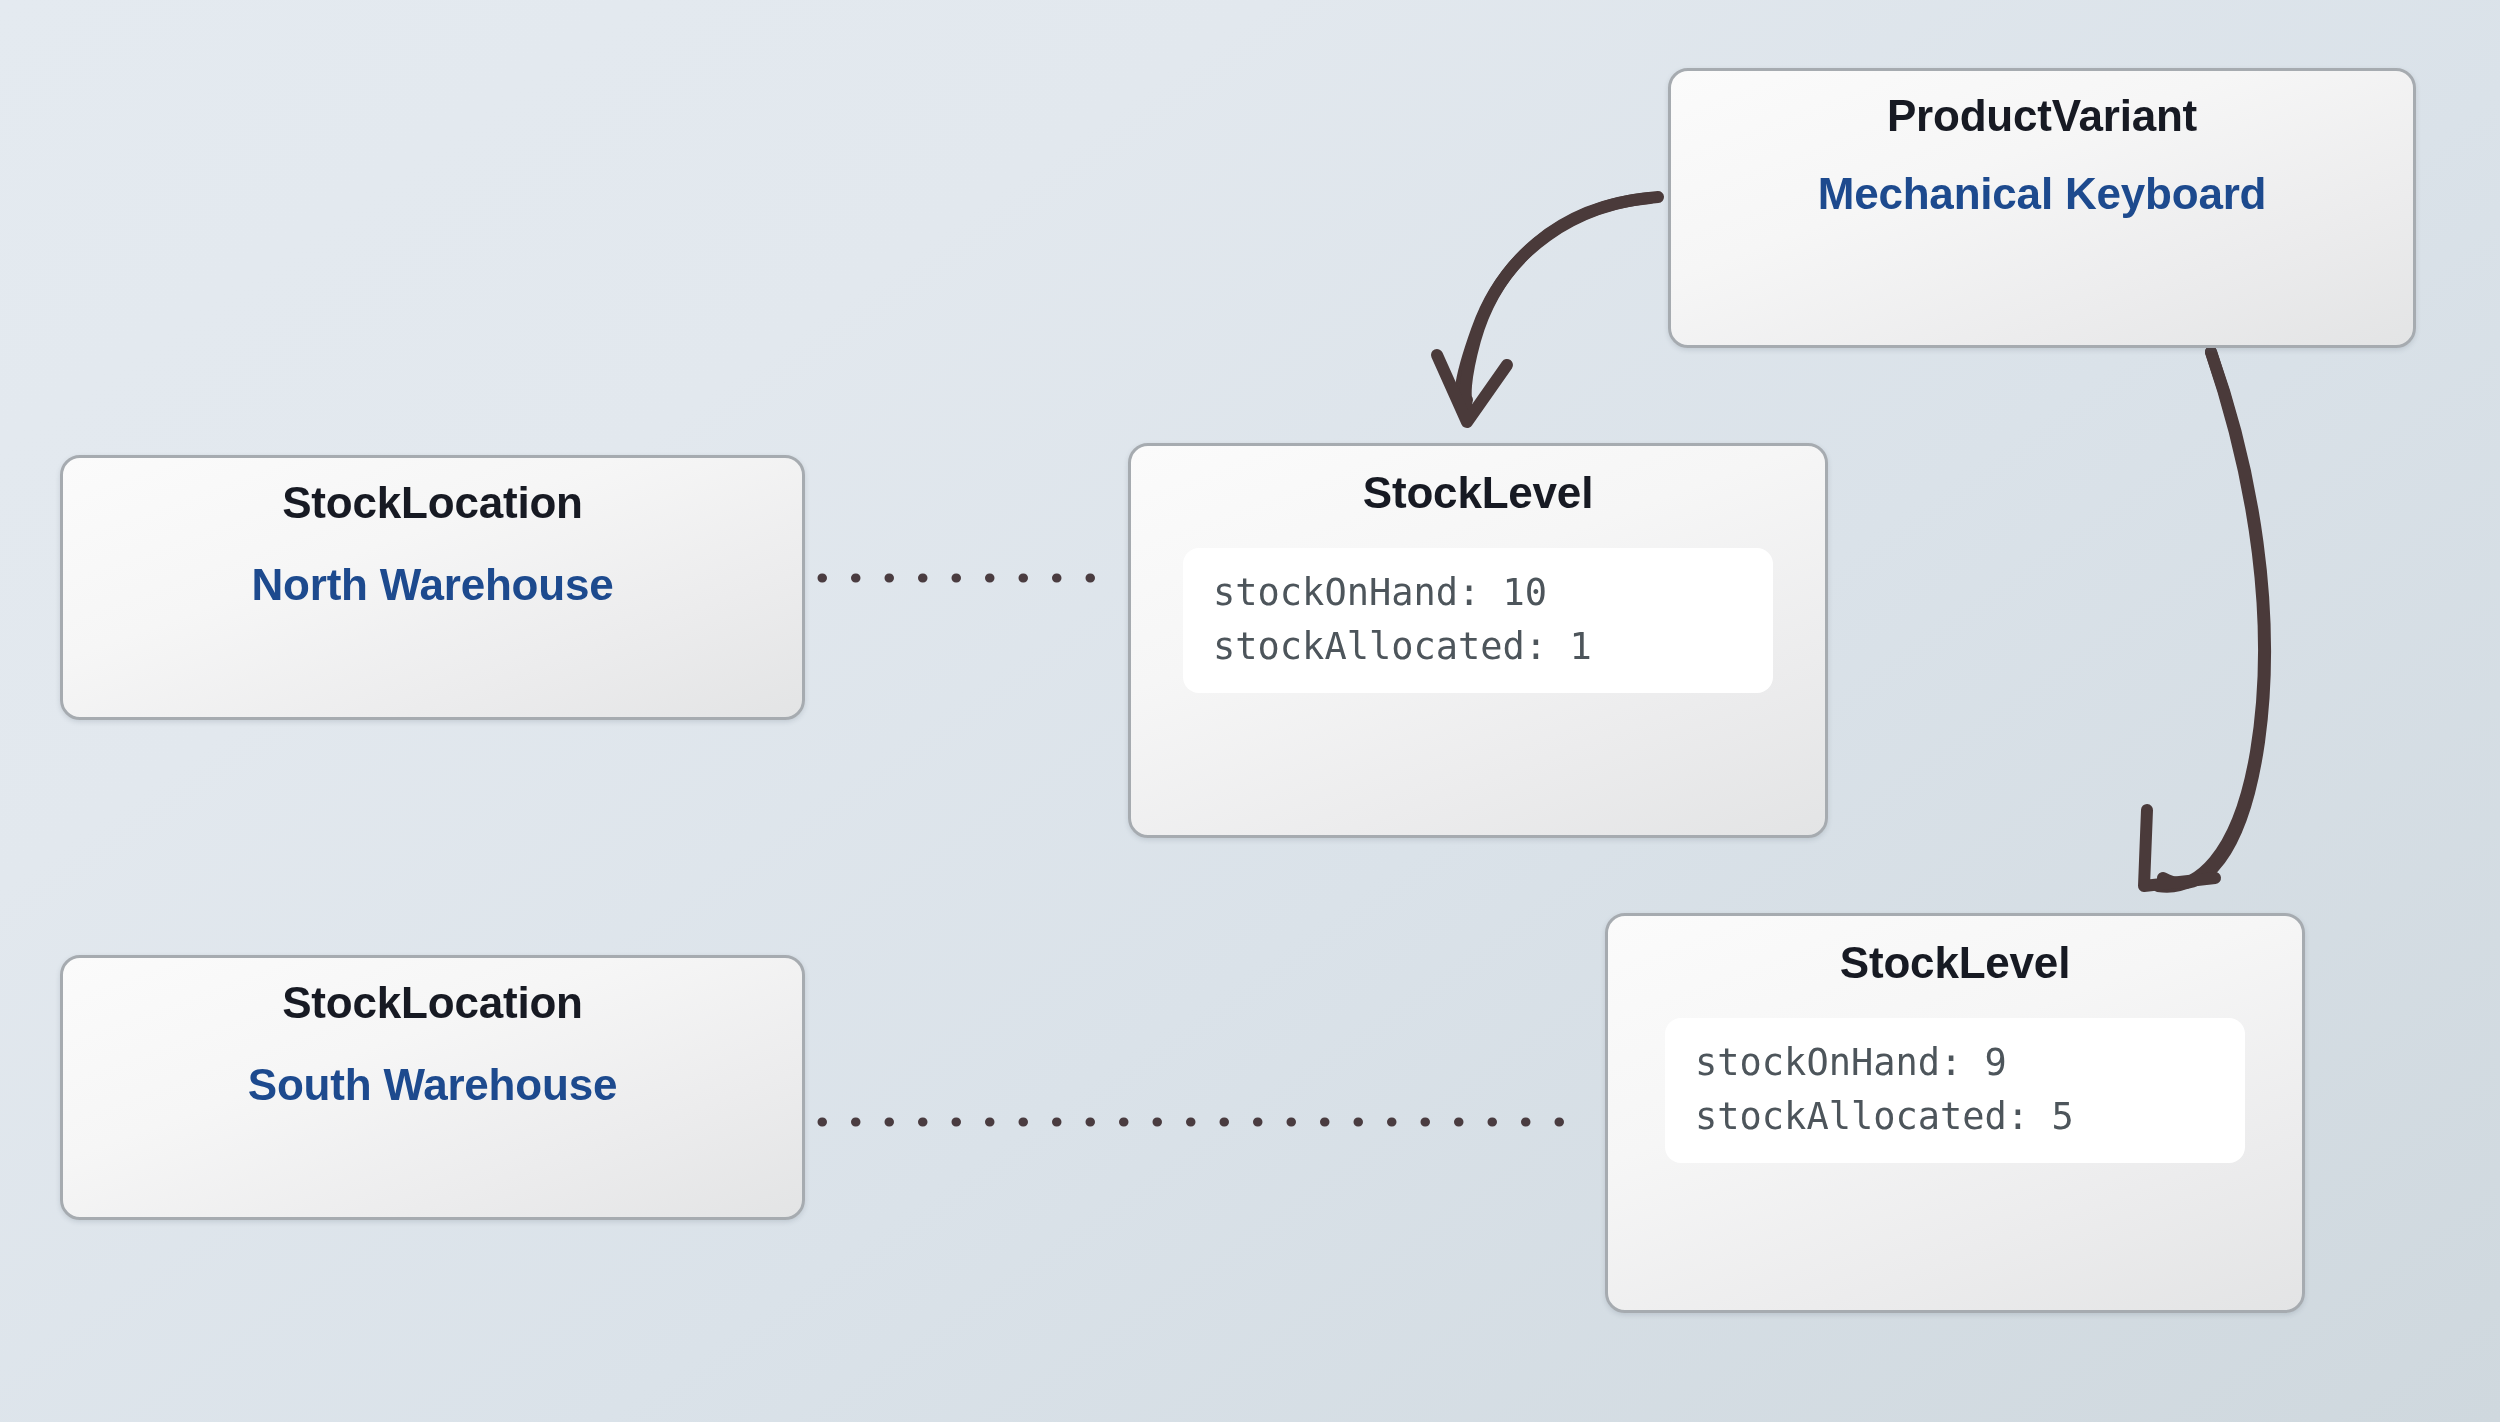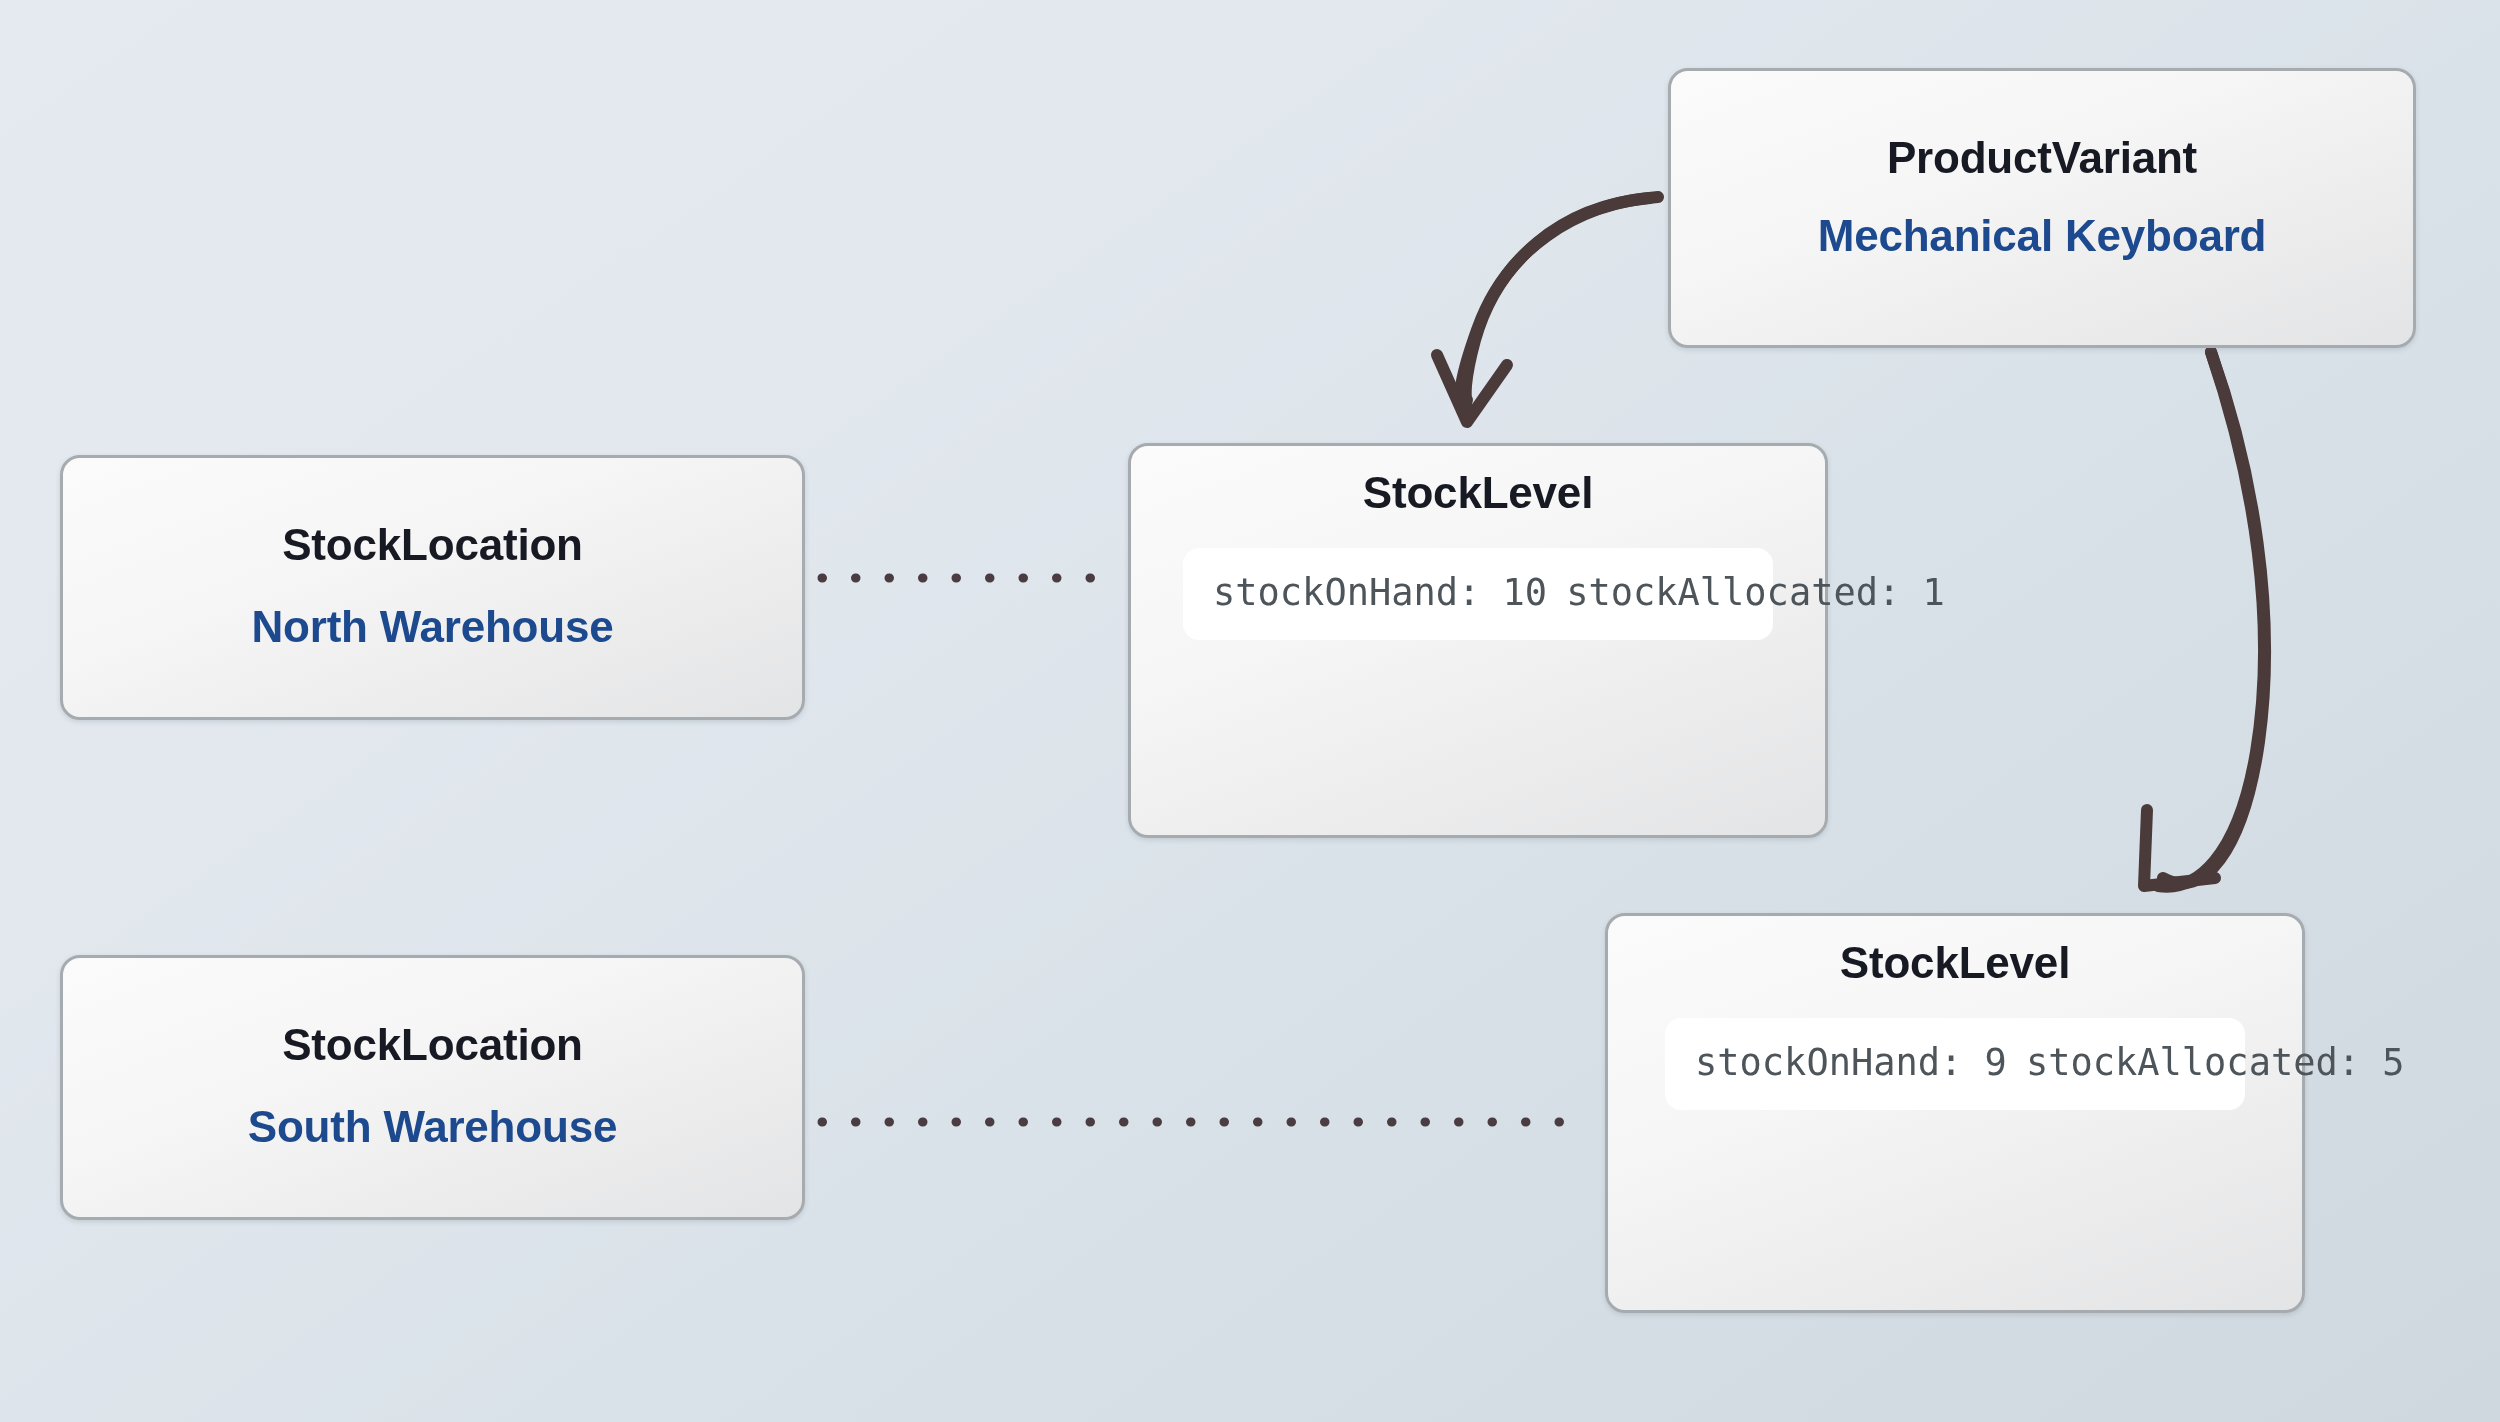--- a/index.html
+++ b/index.html
@@ -58,35 +58,35 @@
     line-height: 1.05;
     letter-spacing: -0.2px;
     text-align: center;
     white-space: nowrap;
   }
 
   
   .loc-node {
     justify-content: flex-start;
   }
-  .loc-node .node-title { margin-top: 64px; }
+  .loc-node .node-title { margin-top: 22px; }
   .loc-node .node-label { margin-top: 36px; }
 
   
   .level-node .node-title { margin-top: 24px; }
 
   .data-panel {
     background: #ffffff;
     border-radius: 16px;
     margin-top: 32px;
     padding: 24px 30px 26px 30px;
     box-sizing: border-box;
     display: flex;
-    flex-direction: row;
-    gap: 19px;
+    flex-direction: column;
+    gap: 12px;
   }
   .data-row {
     font-family: "DejaVu Sans Mono", "Liberation Mono", monospace;
     font-size: 37px;
     line-height: 1.12;
     color: #4d555b;
     white-space: pre;
   }
 
   

